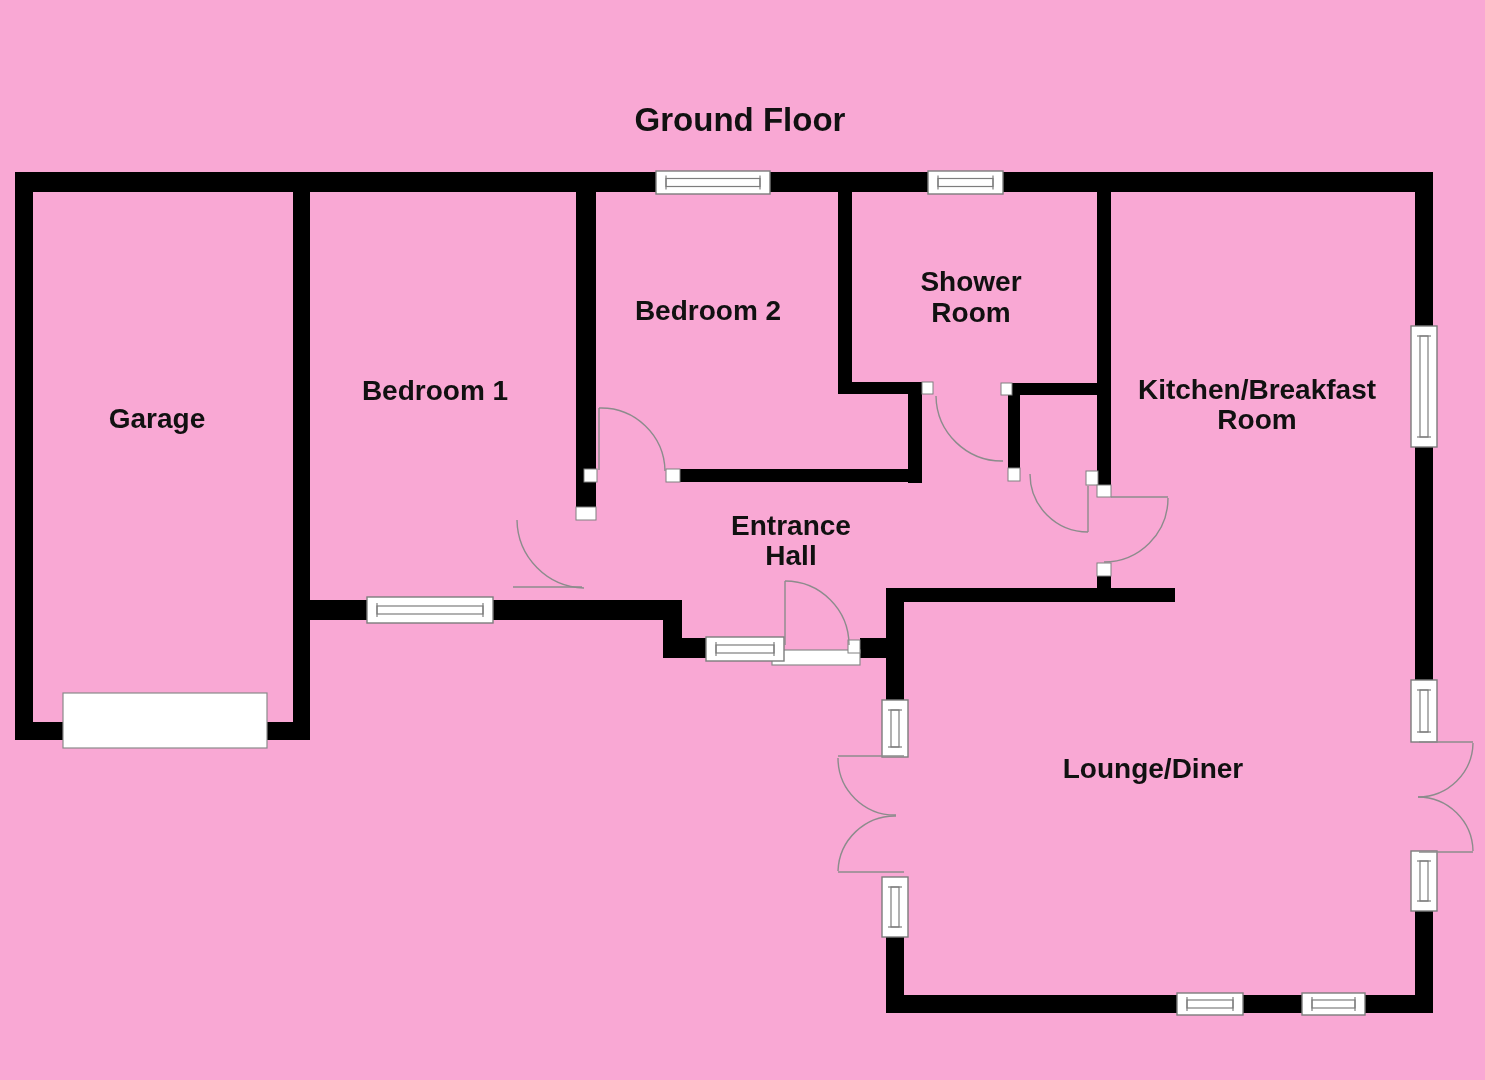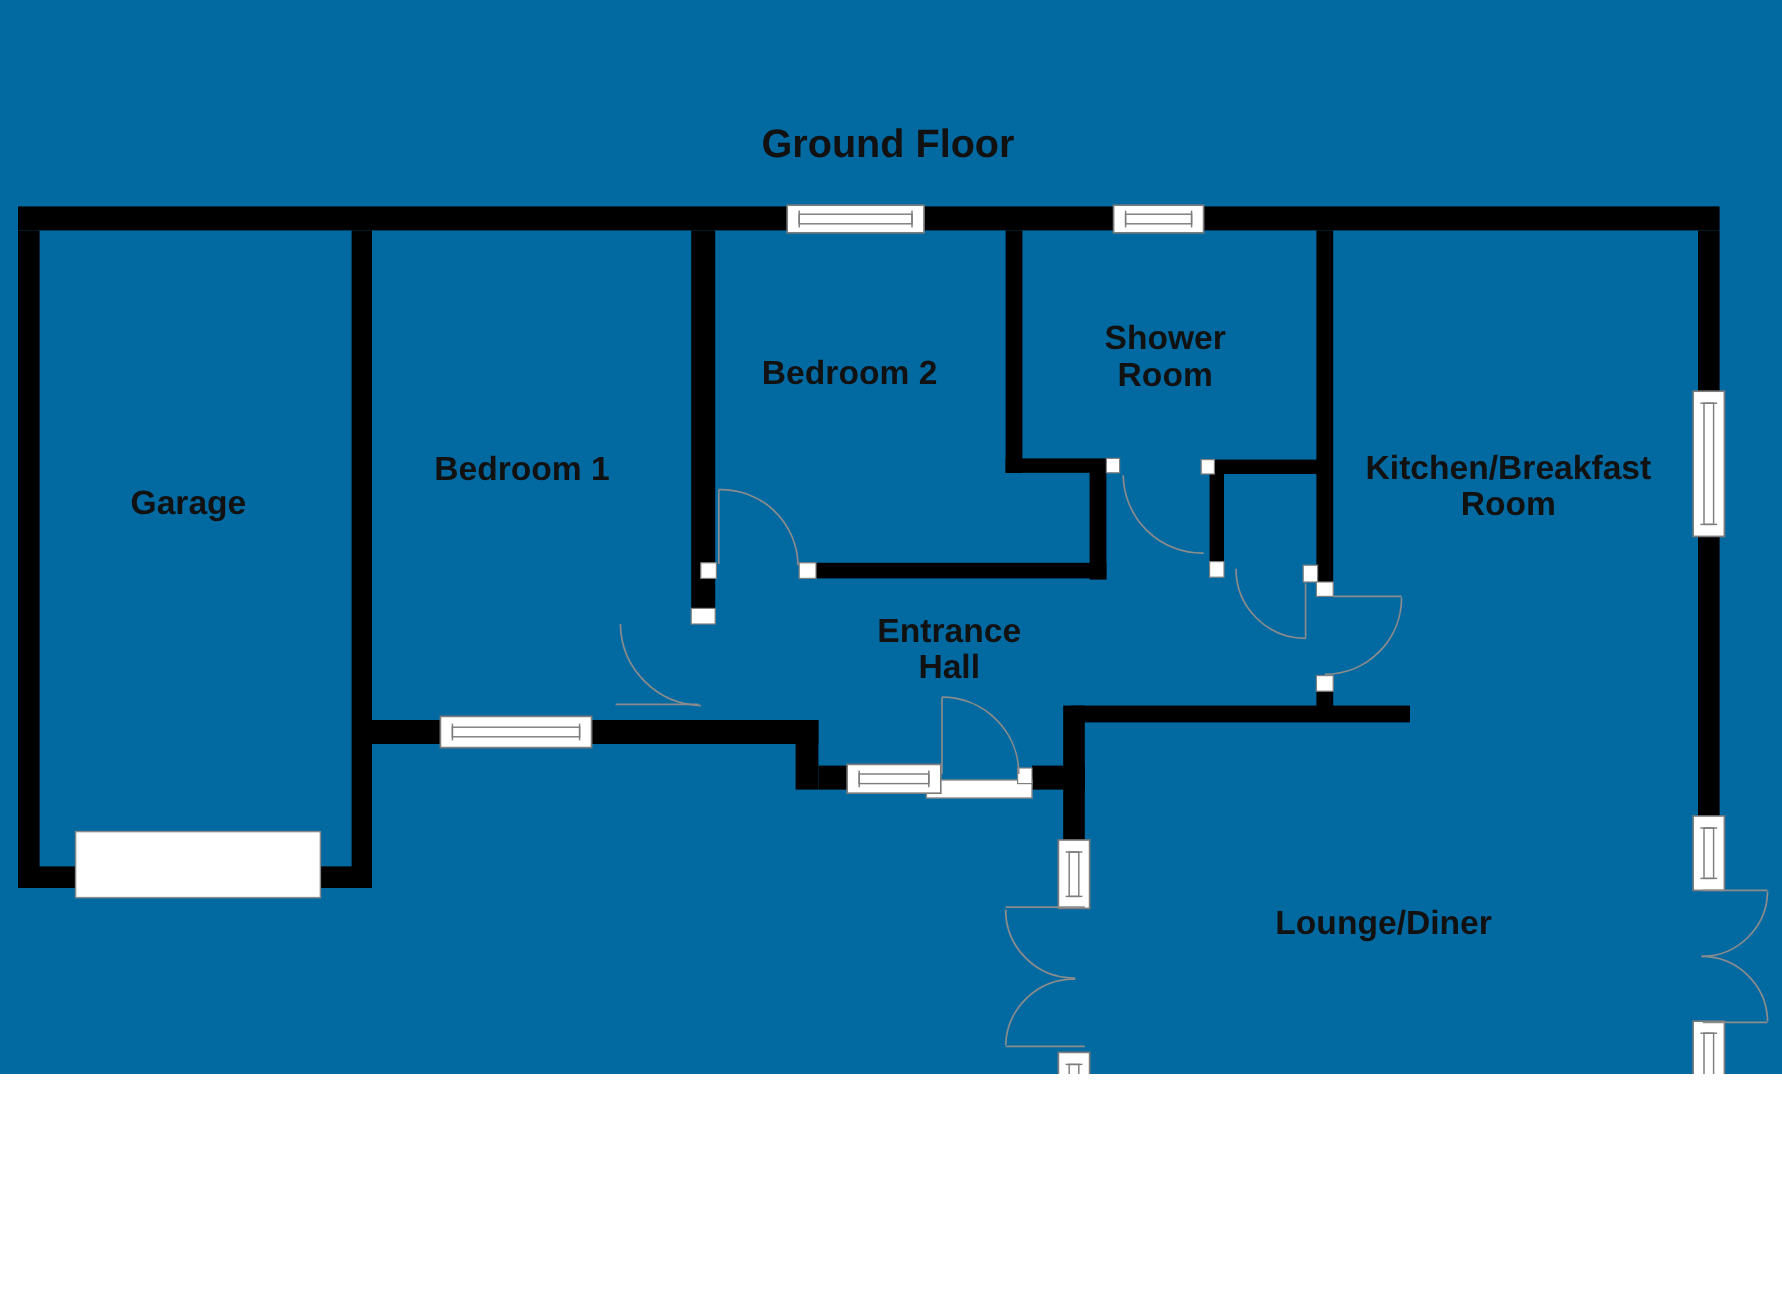--- a/index.html
+++ b/index.html
@@ -1,16 +1,16 @@
 <!DOCTYPE html>
 <html><head>
 <meta charset="utf-8">
 <style>
   html,body{margin:0;padding:0;background:#ffffff;}
-  #stage{position:relative;width:1485px;height:895px;background:#0369a1;overflow:hidden;text-align:center;}
+  #stage{position:relative;width:1485px;height:1080px;background:#f9a8d4;overflow:hidden;text-align:center;}
   svg{display:block;}
   text{font-family:"Liberation Sans",sans-serif;font-weight:bold;fill:#111111;text-anchor:middle;}
   .title{font-size:33px;}
   .room{font-size:28px;}
   .wall{fill:#000000;stroke:none;}
   .jamb{fill:#ffffff;stroke:#808080;stroke-width:1;}
   .sill{fill:#ffffff;stroke:#8a8a8a;stroke-width:1.2;}
   .winframe{fill:#ffffff;stroke:#7d7d7d;stroke-width:1.4;}
   .winsash{fill:#ffffff;stroke:#7d7d7d;stroke-width:1.2;}
   .arc{fill:none;stroke:#8c8c8c;stroke-width:1.4;}

